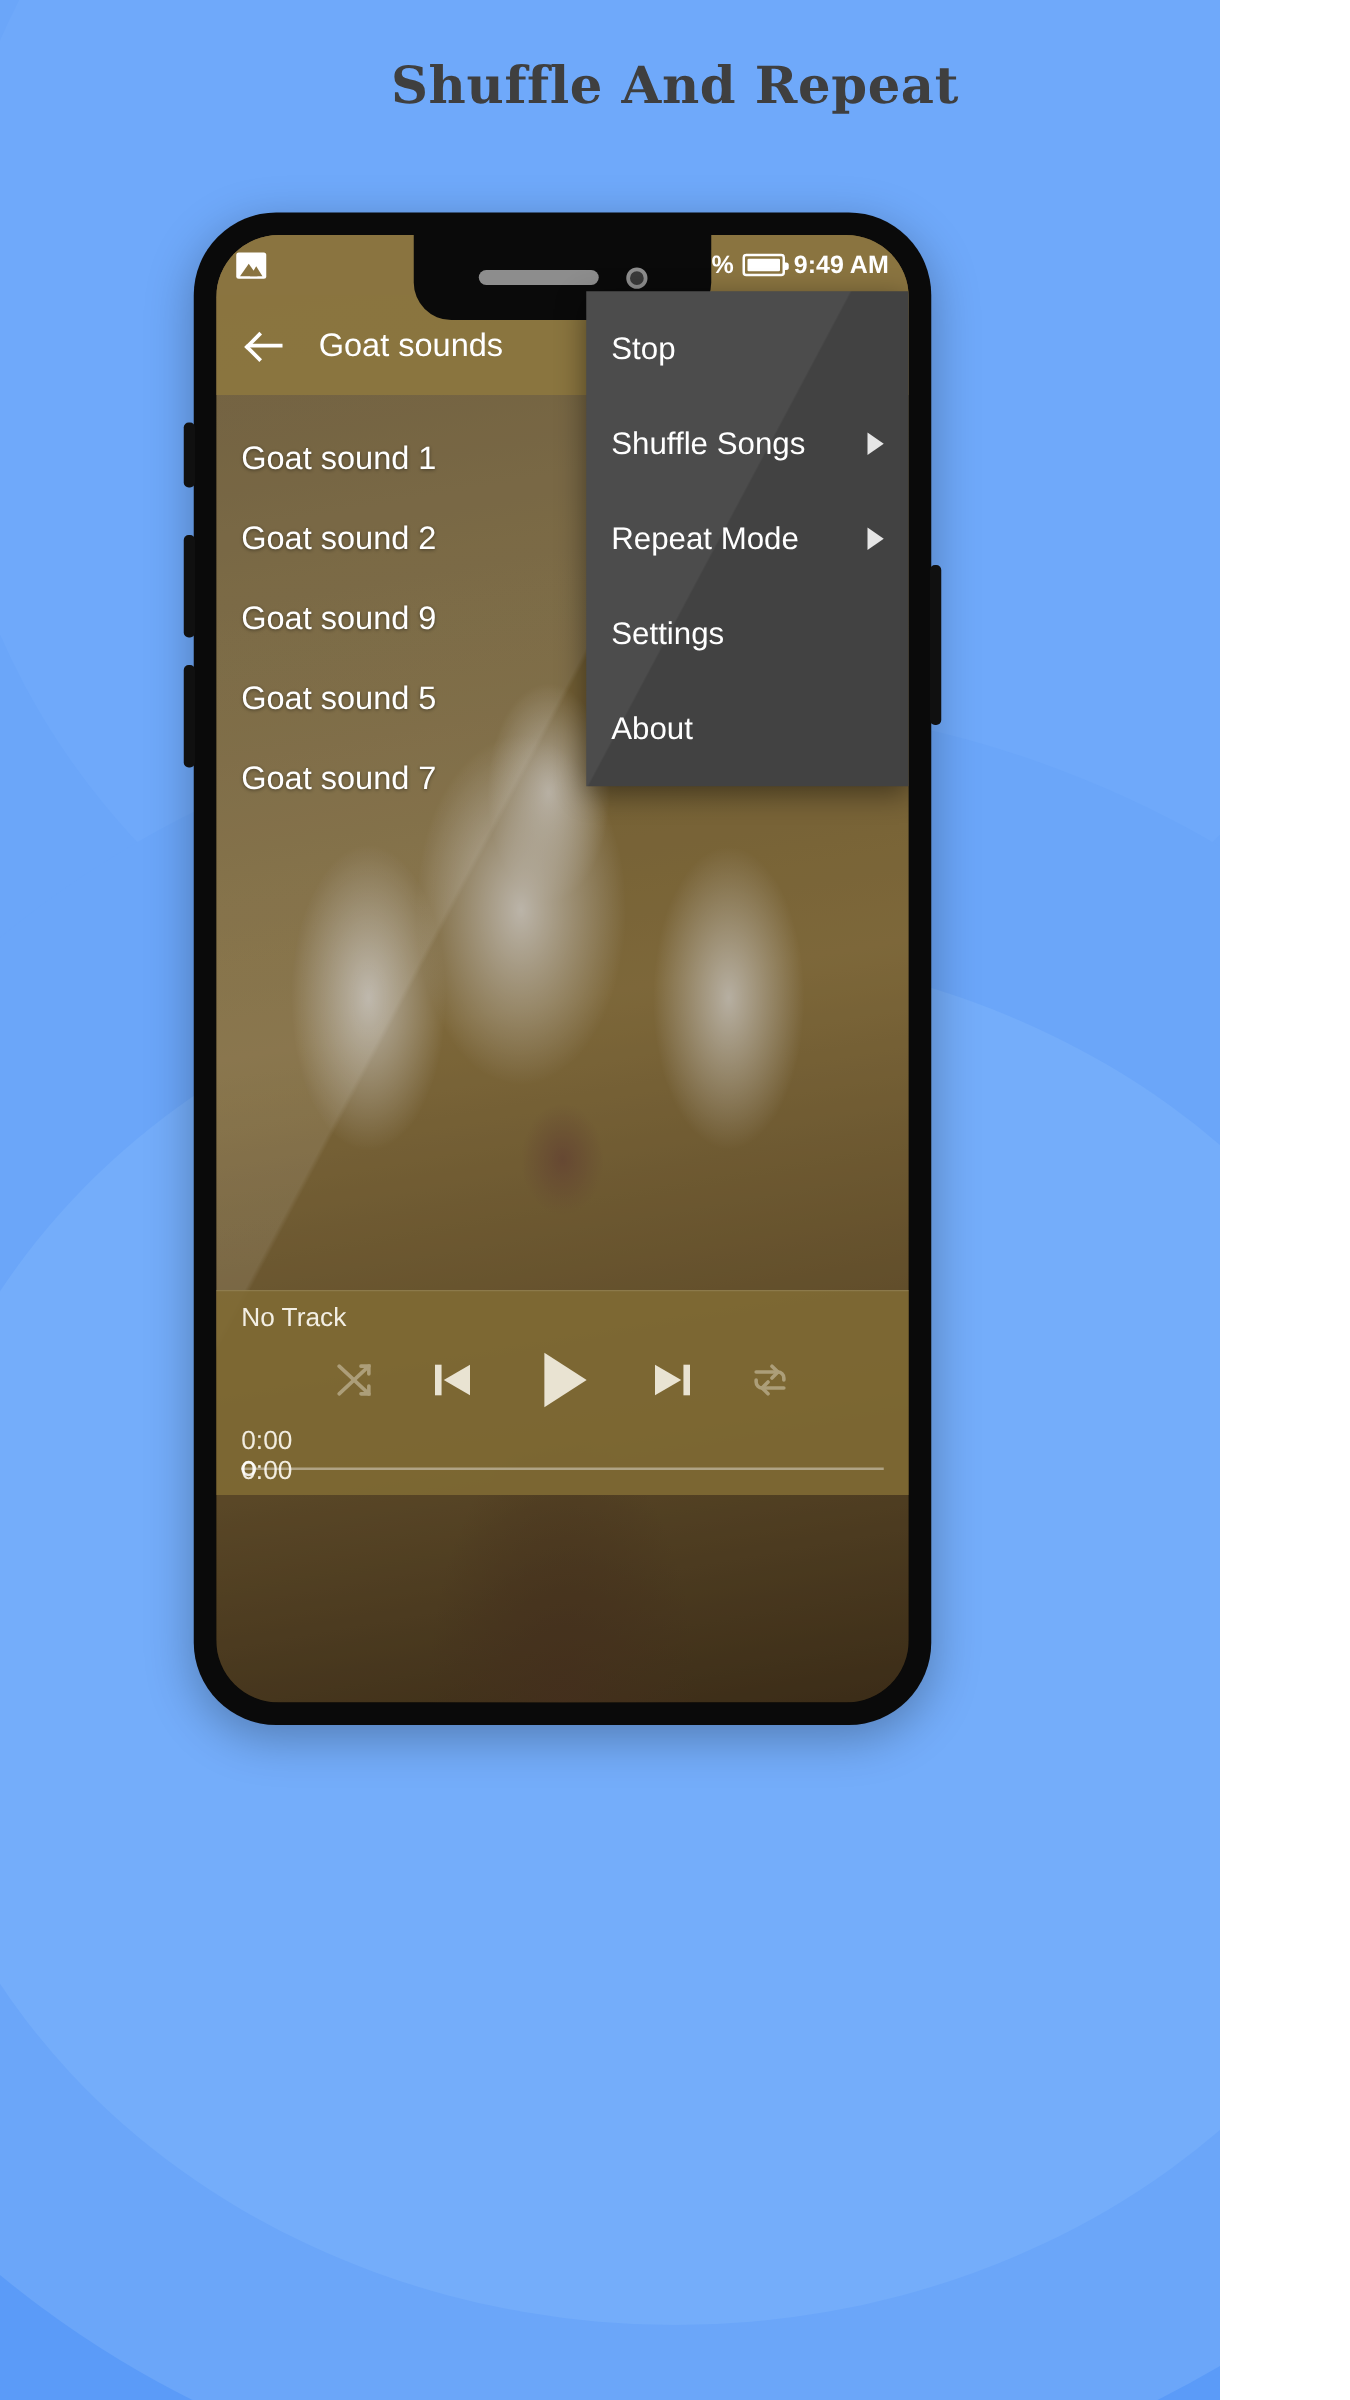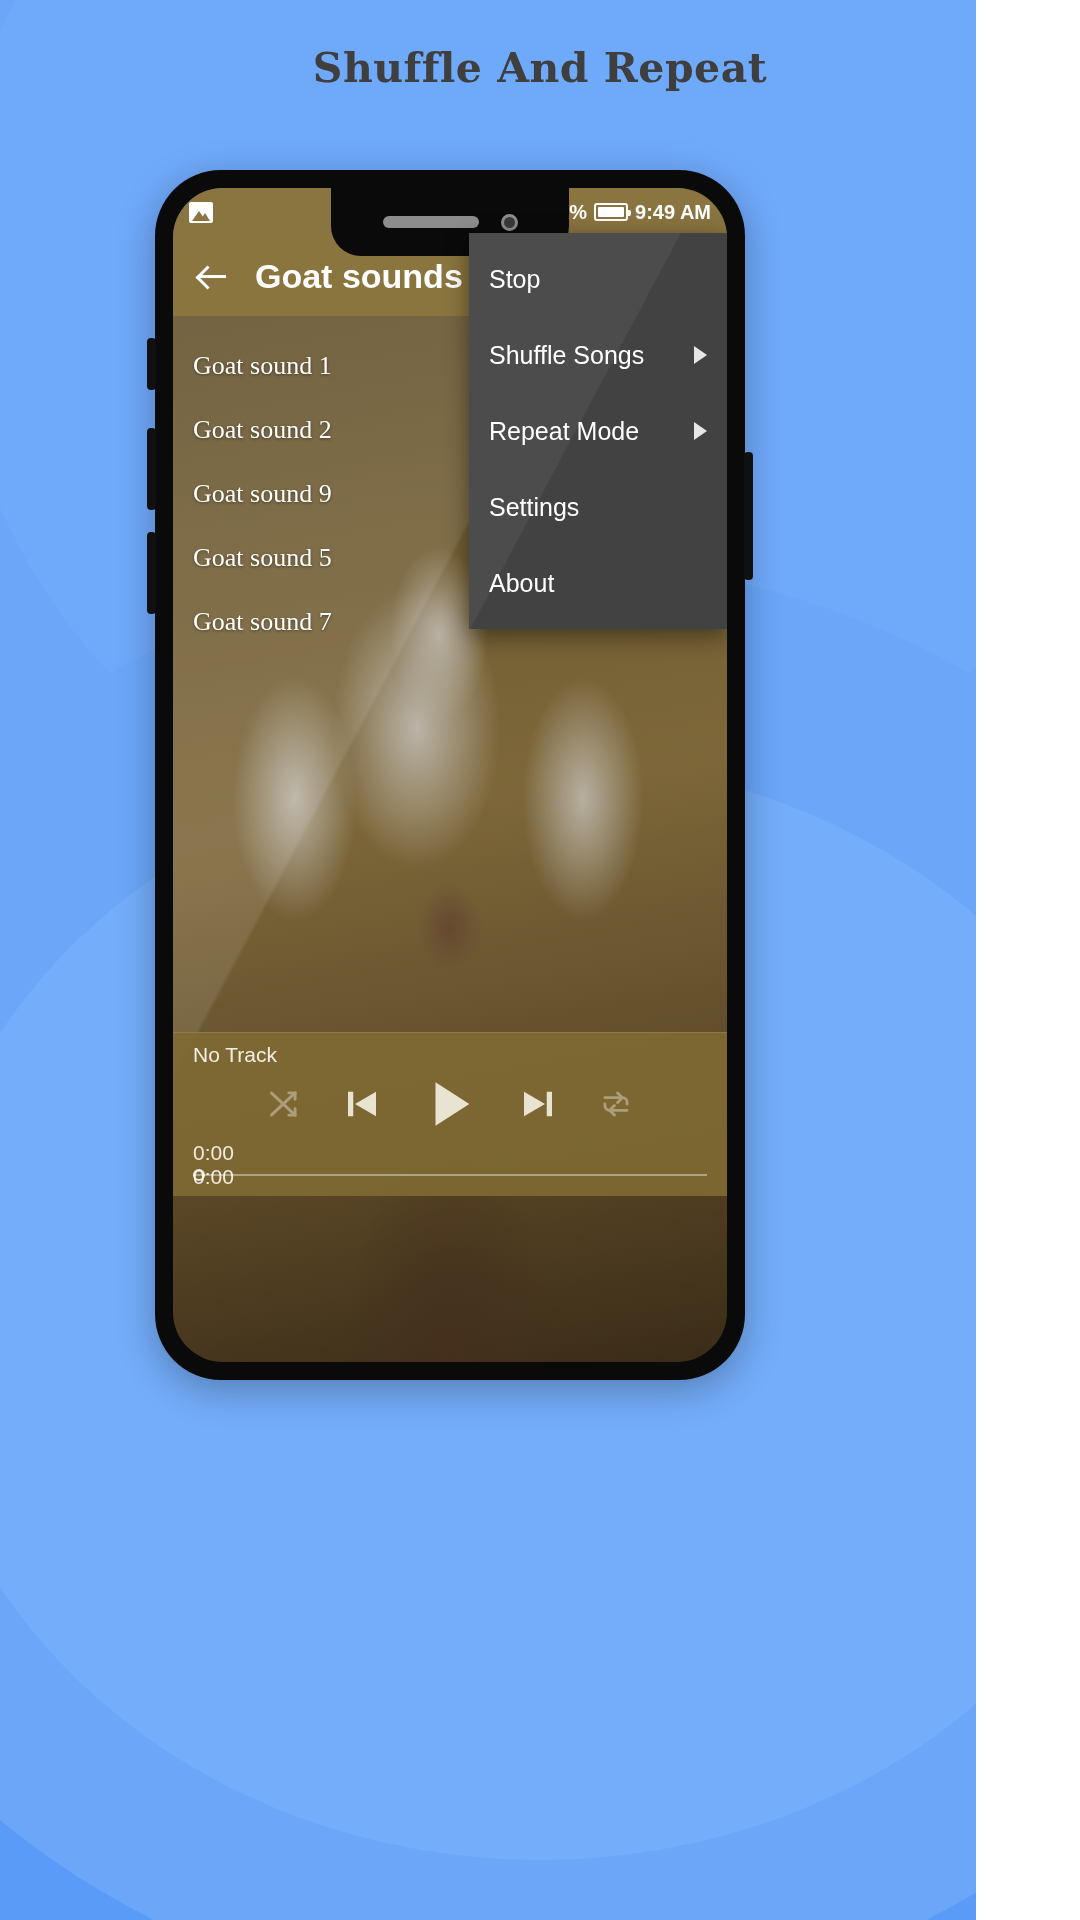--- a/index.html
+++ b/index.html
@@ -157,38 +157,37 @@
     width:27px; height:3px; background:#fff;
   }
   .back-arrow::after {
     content:""; position:absolute; left:6px; top:13px;
     width:14px; height:14px;
     border-left:3px solid #fff; border-bottom:3px solid #fff;
     transform: rotate(45deg);
   }
   .appbar-title {
     margin-left: 22px;
-    color:#fff; font-size: 34px; font-weight: 700;
+    color:#fff; font-size: 26px; font-weight: 400;
   }
 
   
   .list {
     position: absolute;
     top: 128px; left: 0; right: 0; bottom: 0;
     z-index: 3;
     padding-top: 18px;
   }
   .list-item {
     height: 64px;
     display:flex; align-items:center;
     padding-left: 20px;
     color:#fff;
     font-size: 26px;
     text-shadow: 0 1px 3px rgba(0,0,0,0.45);
-    font-family: Liberation Serif, serif;
   }
 
   
   .player {
     position: absolute;
     left:0; right:0; bottom: 166px;
     height: 164px;
     background: rgba(128,106,52,0.90);
     z-index: 6;
     border-top: 1px solid rgba(255,255,255,0.12);

